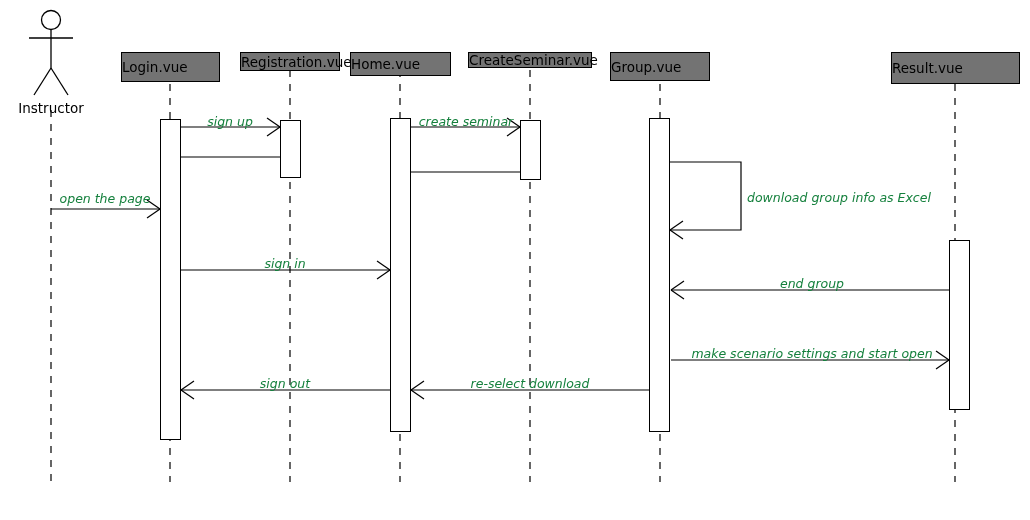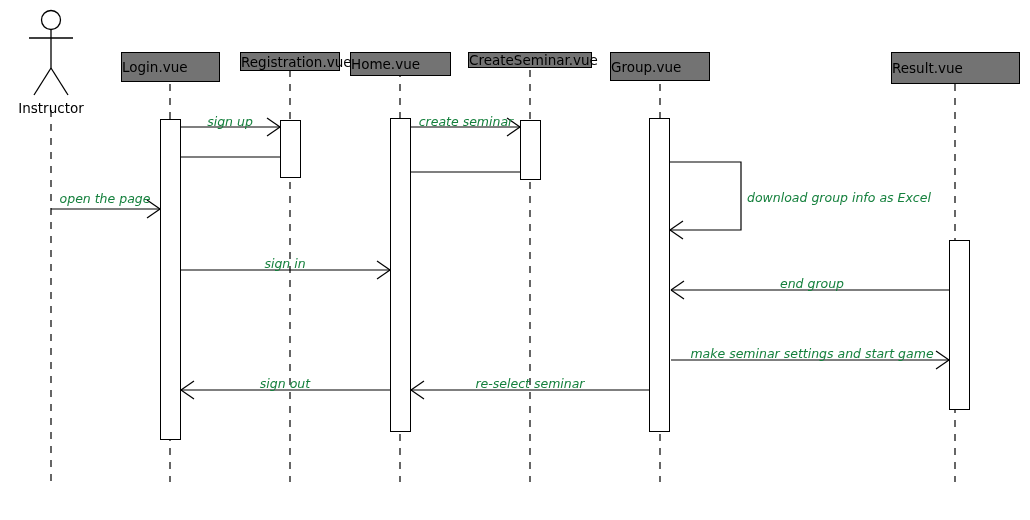--- a/index.html
+++ b/index.html
@@ -174,19 +174,19 @@
       <div class="activation" style="left: 649px; top: 118px; width: 21px; height: 314px;"></div>
       <div class="activation" style="left: 949px; top: 240px; width: 21px; height: 170px;"></div>
     </div>
 
   <div id="message-labels">
       <div class="msg-label center" style="left: 230px; top: 114px;">sign up</div>
       <div class="msg-label center" style="left: 466px; top: 114px;">create seminar</div>
       <div class="msg-label center" style="left: 105px; top: 179px; margin-top: 12px;">open the page</div>
       <div class="msg-label center" style="left: 285px; top: 256px;">sign in</div>
       <div class="msg-label center" style="left: 812px; top: 276px;">end group</div>
-      <div class="msg-label center" style="left: 812px; top: 346px;">make seminar settings and start game</div>
+      <div class="msg-label center" style="left: 812px; top: 346px;">make scenario settings and start open</div>
       <div class="msg-label center" style="left: 285px; top: 376px;">sign out</div>
-      <div class="msg-label center" style="left: 530px; top: 376px;">re-select seminar</div>
+      <div class="msg-label center" style="left: 530px; top: 376px;">re-select download</div>
       <div class="msg-label" style="left: 747px; top: 190px;">download group info as Excel</div>
     </div>
 
 </div>
 
 </body></html>

